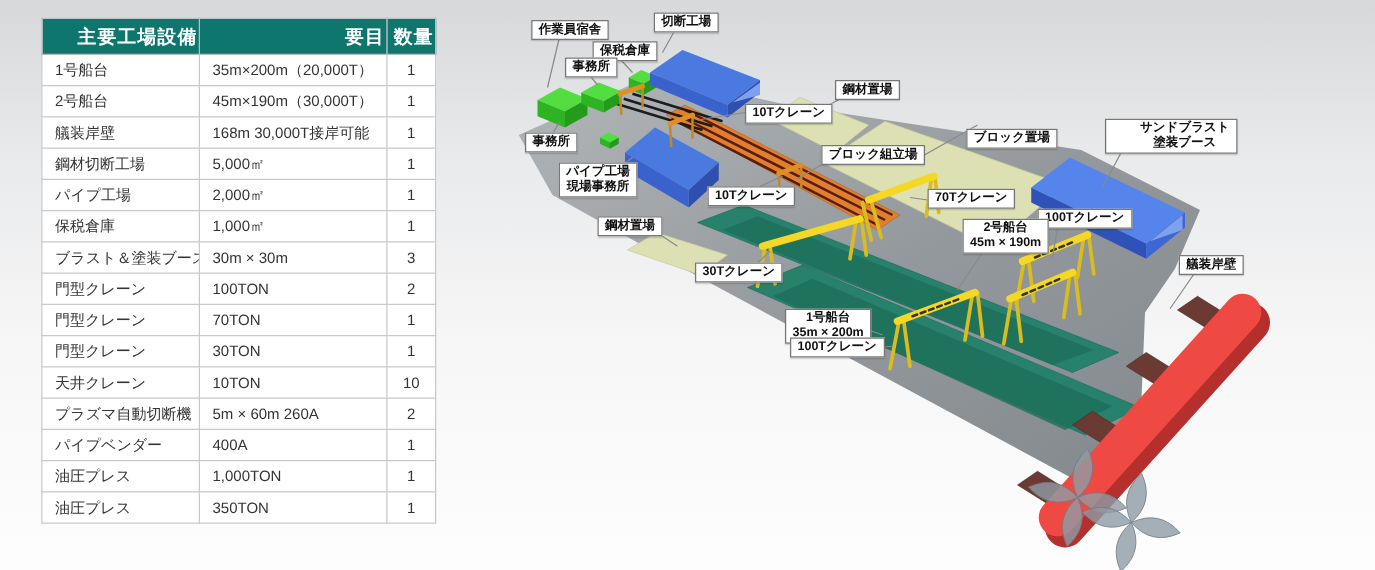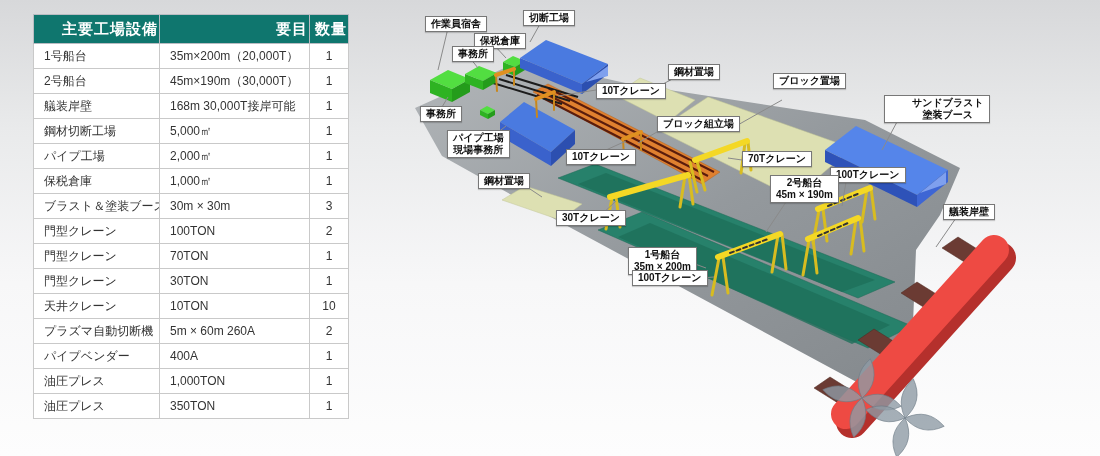--- a/index.html
+++ b/index.html
@@ -309,21 +309,21 @@
       </g>
     </svg>
     <div class="dlabels">
         <div class="dlabel" style="left: 35px; top: 16px;">作業員宿舎</div>
         <div class="dlabel" style="left: 133px; top: 10px;">切断工場</div>
         <div class="dlabel" style="left: 84px; top: 33px;">保税倉庫</div>
         <div class="dlabel" style="left: 62px; top: 46px;">事務所</div>
         <div class="dlabel" style="left: 278px; top: 64px;">鋼材置場</div>
         <div class="dlabel" style="left: 206px; top: 83px;">10Tクレーン</div>
         <div class="dlabel" style="left: 30px; top: 106px;">事務所</div>
-        <div class="dlabel" style="left: 383px; top: 73px;">ブロック置場</div>
+        <div class="dlabel" style="left: 383px; top: 103px;">ブロック置場</div>
         <div class="dlabel" style="left: 494px; top: 95px; padding-left: 27px;">サンドブラスト
 塗装ブース</div>
         <div class="dlabel" style="left: 57px; top: 130px;">パイプ工場
 現場事務所</div>
         <div class="dlabel" style="left: 267px; top: 116px;">ブロック組立場</div>
         <div class="dlabel" style="left: 176px; top: 149px;">10Tクレーン</div>
         <div class="dlabel" style="left: 352px; top: 151px; text-align: right;">70Tクレーン</div>
         <div class="dlabel" style="left: 440px; top: 167px;">100Tクレーン</div>
         <div class="dlabel" style="left: 88px; top: 173px;">鋼材置場</div>
         <div class="dlabel" style="left: 380px; top: 175px;">2号船台

